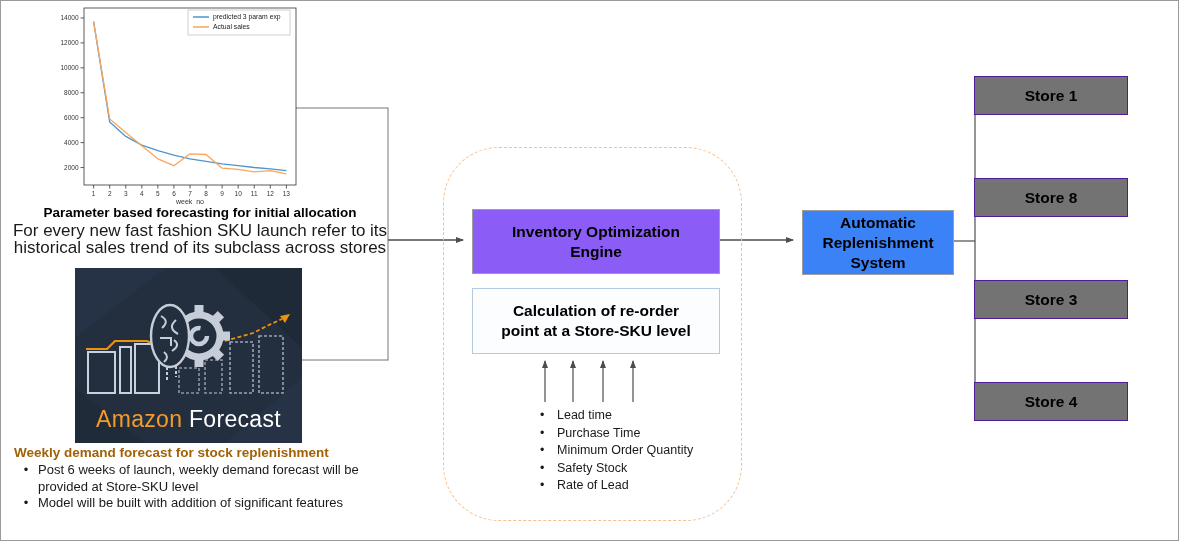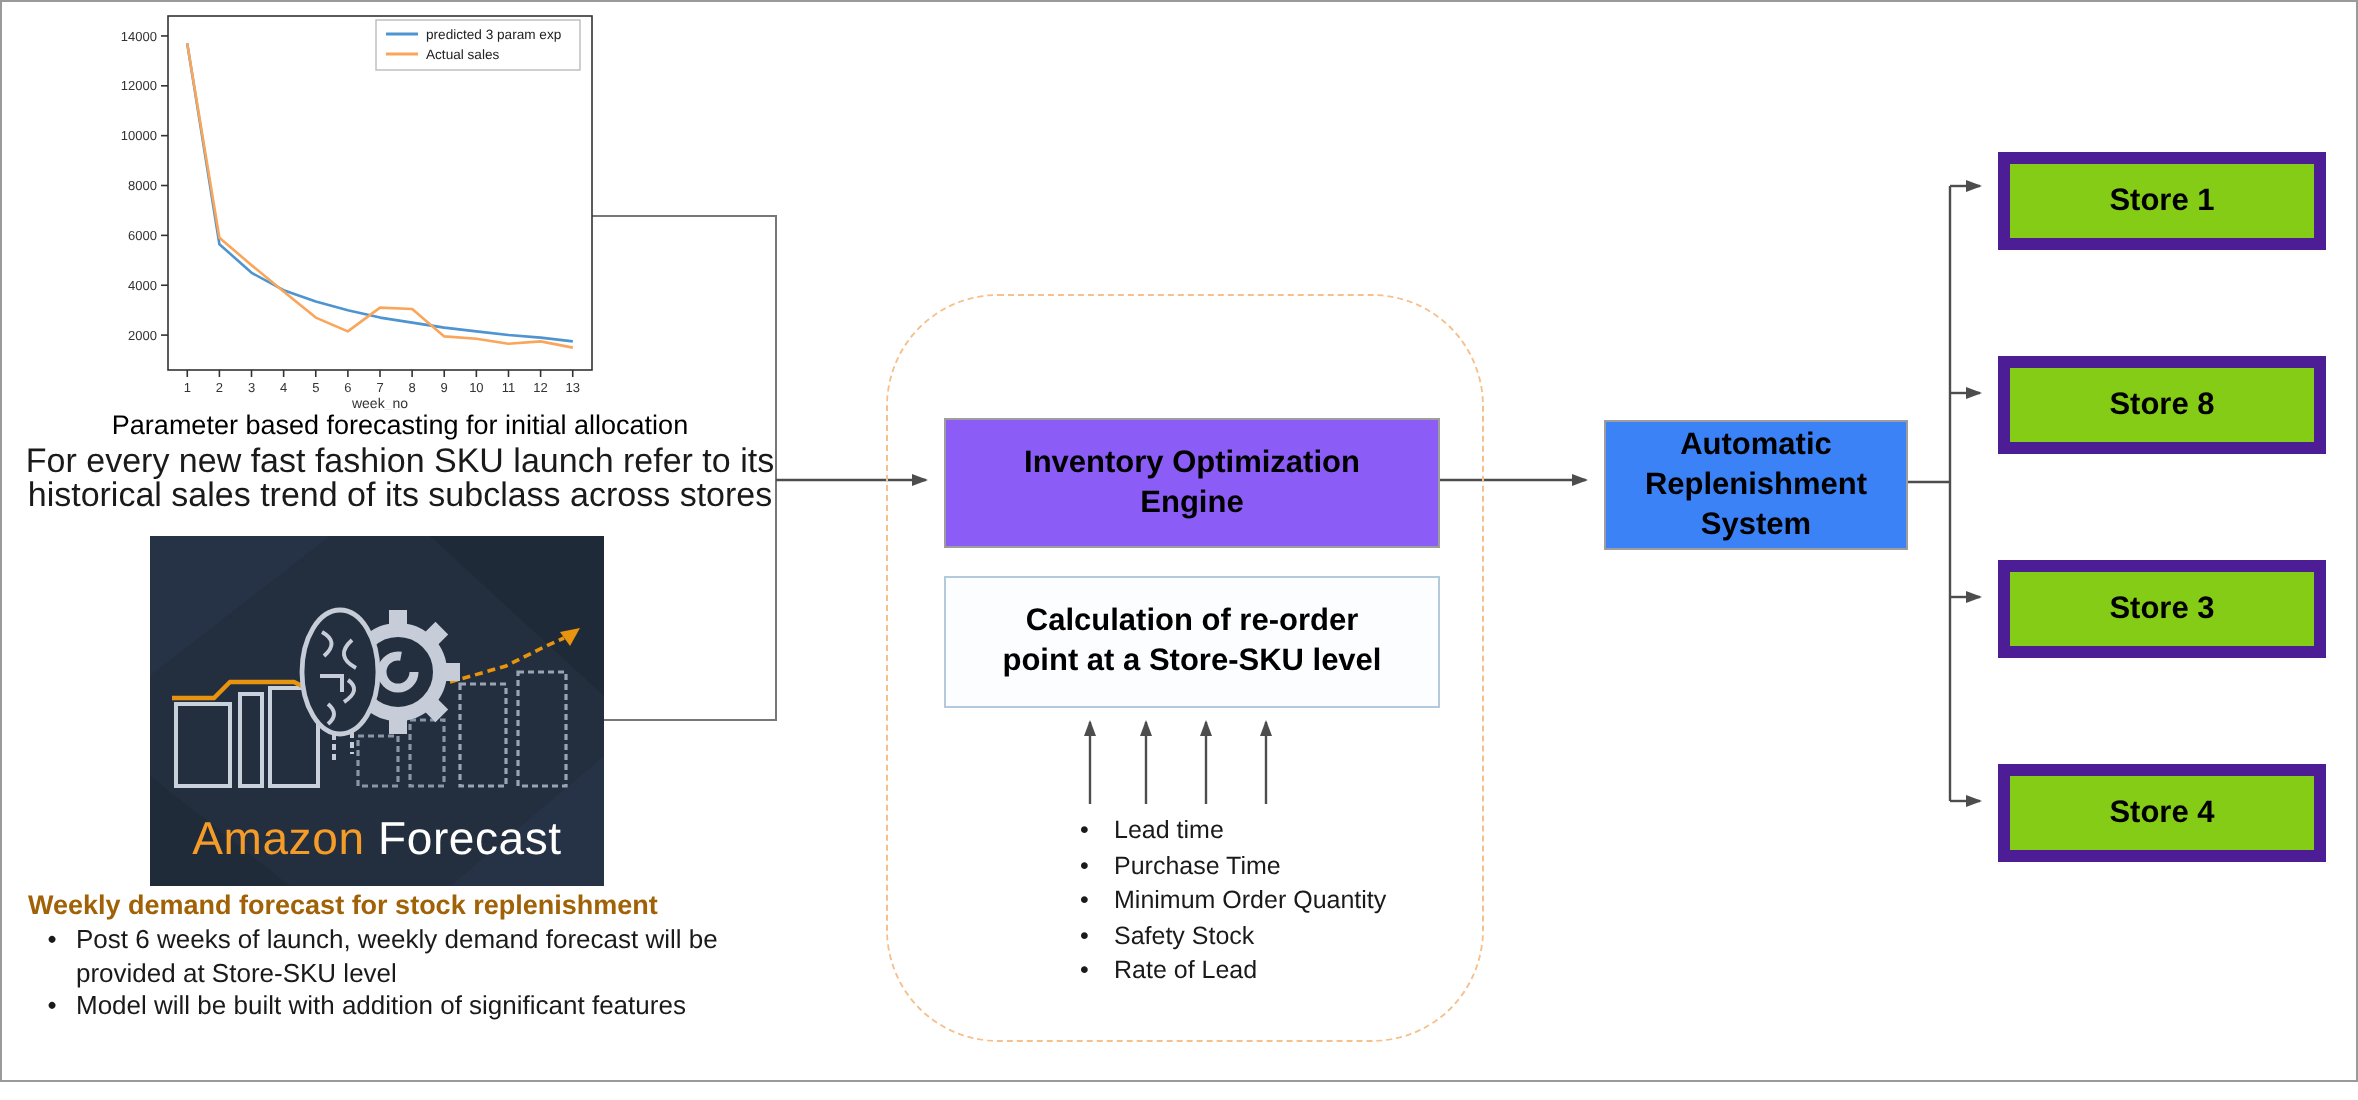--- a/index.html
+++ b/index.html
@@ -6,21 +6,21 @@
   #page{position:relative;width:1179px;height:550px;background:#fff;
         font-family:"Liberation Sans",sans-serif;color:#111;overflow:hidden;}
   #frame{position:absolute;left:0;top:0;width:1177px;height:539px;border:1px solid #9a9a9a;}
   svg text{font-family:"Liberation Sans",sans-serif;}
 
   
   #chart-svg{position:absolute;left:12px;top:5px;}
 
   
   .cap1{position:absolute;left:8px;top:205px;width:384px;text-align:center;}
-  .cap1 .t{font-weight:normal;font-size:13.5px;margin-bottom:3px;color:#000;}
+  .cap1 .t{font-weight:bold;font-size:13.5px;margin-bottom:3px;color:#000;}
   .cap1 .b{font-size:17px;line-height:16.5px;color:#1a1a1a;}
   .cap2{position:absolute;left:14px;top:445px;width:386px;}
   .cap2 .t{font-weight:bold;font-size:13.5px;color:#a16207;margin-bottom:2px;}
   .b-row{display:flex;font-size:13px;line-height:16.5px;color:#1a1a1a;}
   .b-dot{width:24px;text-align:center;flex:none;}
   .b-txt{width:330px;}
 
   
   .az-card{position:absolute;left:75px;top:268px;width:227px;height:175px;background:#232f3e;overflow:hidden;}
   .az-brand{position:absolute;left:0;bottom:10px;width:100%;text-align:center;font-size:23px;letter-spacing:.3px;}
@@ -33,21 +33,21 @@
 
   
   .fbox{position:absolute;display:flex;align-items:center;justify-content:center;
         text-align:center;font-weight:bold;font-size:15.5px;line-height:20px;color:#000;}
   .engine{left:472px;top:209px;width:246px;height:63px;background:#8b5cf6;border:1px solid #9d9d9d;}
   .engine span{max-width:215px;}
   .calc{left:472px;top:288px;width:246px;height:64px;background:#fcfdfe;border:1px solid #b3c9dd;}
   .calc span{max-width:205px;}
   .ars{left:802px;top:210px;width:150px;height:63px;background:#3b82f6;border:1px solid #9d9d9d;}
   .ars span{max-width:130px;}
-  .store{left:999px;width:152px;height:37px;background:#84cc16;border:6px solid #4c1d95;}
+  .store{left:974px;width:152px;height:37px;background:#737373;border:1px solid #4c1d95;}
 
   
   .params{position:absolute;left:540px;top:407px;}
   .p-row{display:flex;font-size:12.5px;line-height:17.6px;color:#1a1a1a;}
   .p-dot{width:17px;text-align:left;flex:none;}
 
   #connectors{position:absolute;left:0;top:0;}
 </style>
 </head>
 <body>

